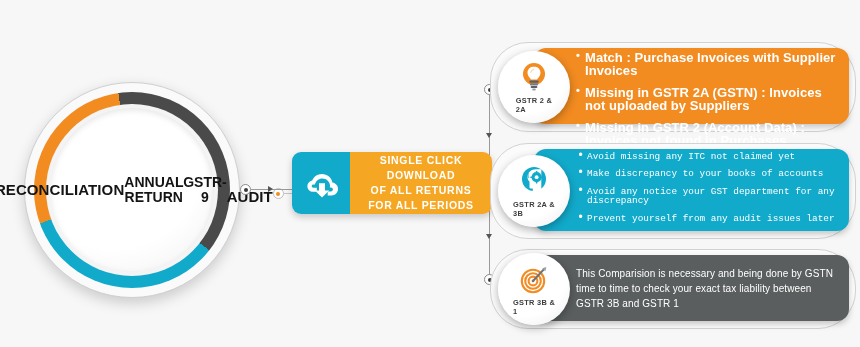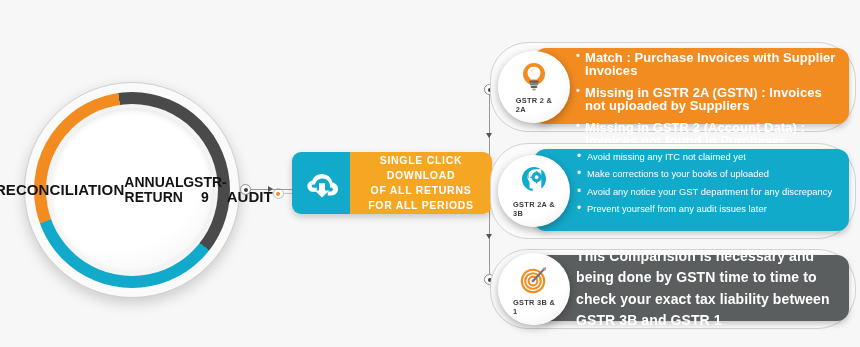--- a/index.html
+++ b/index.html
@@ -128,35 +128,35 @@
     font-size:13px;font-weight:bold;line-height:1.0;margin-bottom:9px;
     position:relative;padding-left:9px;letter-spacing:.05px;
   }
   #panel-orange li:before{
     content:"\2022";position:absolute;left:0;top:-1px;font-size:11px;color:#fff;
   }
 
   
   #panel-teal{left:490px;top:143px;width:366px;height:96px;}
   #panel-teal .body{background:#12aacb;}
-  #panel-teal .content{position:absolute;left:86px;top:9px;right:14px;}
+  #panel-teal .content{position:absolute;left:86px;top:9px;right:14px;font-family:Liberation Mono, monospace;}
   #panel-teal li{
     font-size:9.4px;line-height:1.0;margin-bottom:8px;
     position:relative;padding-left:11px;
   }
   #panel-teal li:before{
     content:"\2022";position:absolute;left:1px;top:-2px;font-size:12px;color:#fff;
   }
 
   
   #panel-dark{left:490px;top:249px;width:366px;height:80px;}
   #panel-dark .body{background:#5a5e5e;}
   #panel-dark .content{position:absolute;left:86px;top:50%;transform:translateY(-50%);right:16px;}
   #panel-dark .para{
-    color:#fff;font-size:14px;font-weight:bold;line-height:1.52;letter-spacing:.1px;
+    color:#fff;font-size:10px;font-weight:normal;line-height:1.52;letter-spacing:.1px;
   }
 </style>
 </head>
 <body>
 
 <div id="stage">
 
   <div class="hub">
     <div class="hub-outerline"></div>
     <div class="hub-ring"></div>
@@ -285,21 +285,21 @@
         </svg>
       </span>
       <span class="cap">
         <span>GSTR 2A &amp;</span><br>
         <span>3B</span>
       </span>
     </div>
     <div class="content">
       <ul>
         <li>Avoid missing any ITC not claimed yet</li>
-        <li>Make corrections to your books of uploaded</li>
+        <li>Make discrepancy to your books of accounts</li>
         <li>Avoid any notice your GST department for any discrepancy</li>
         <li>Prevent yourself from any audit issues later</li>
       </ul>
     </div>
   </div>
 
   <div class="panel" id="panel-dark">
     <div class="track"></div>
     <div class="body"></div>
     <div class="badge">

